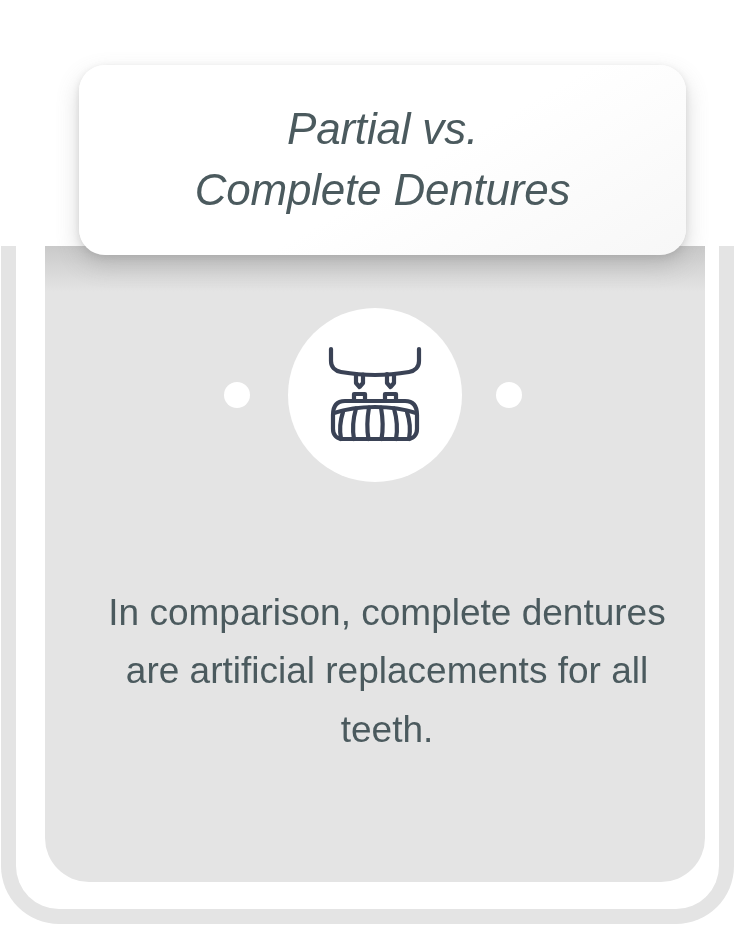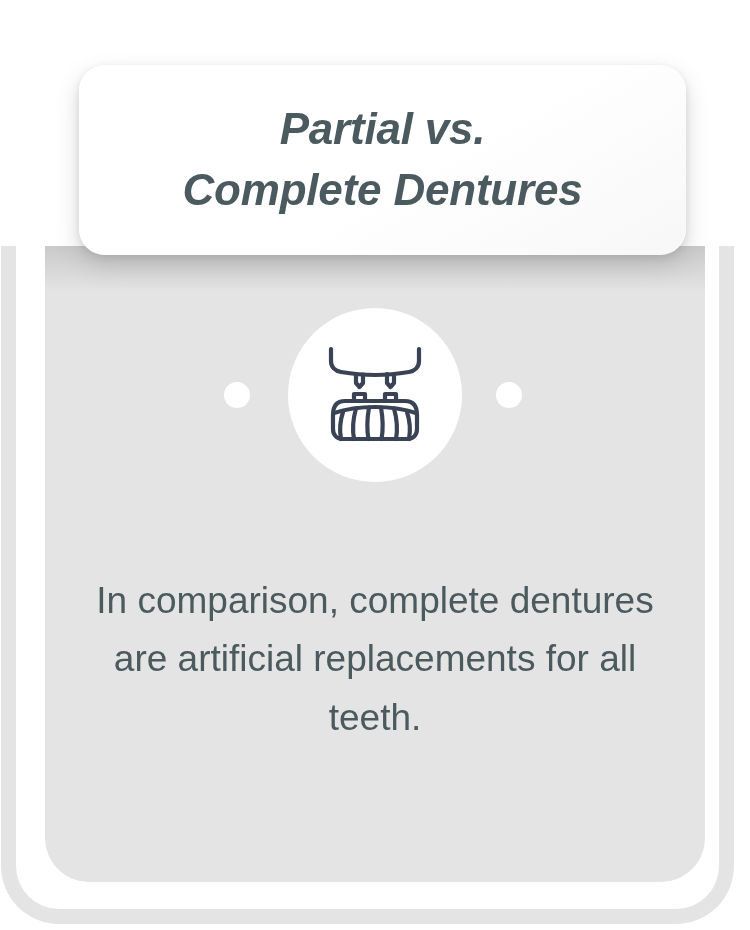--- a/index.html
+++ b/index.html
@@ -91,21 +91,21 @@
     box-shadow: 0 10px 22px rgba(120,120,120,0.30),
                 0 2px 6px rgba(120,120,120,0.18);
     display: flex;
     align-items: center;
     justify-content: center;
   }
   .title-text {
     margin: 0;
     text-align: center;
     font-style: italic;
-    font-weight: bold;
+    font-weight: normal;
     font-size: 44px;
     line-height: 1.38;
     letter-spacing: -0.2px;
     color: #4B5A5E;
     white-space: pre-line;
     padding: 0 24px;
   }
 
   
   .icon-badge {
@@ -133,21 +133,21 @@
   }
   .deco-dot.left  { left: 224px; }
   .deco-dot.right { left: 496px; }
 
   
   .body-text {
     position: absolute;
     left: 85px;
     top: 572px;
     width: 580px;
-    margin: 0;
+    margin: 12px;
     text-align: center;
     font-size: 37px;
     line-height: 1.58;
     color: #4B5A5E;
     font-weight: normal;
   }
 </style>
 </head>
 <body>
 

